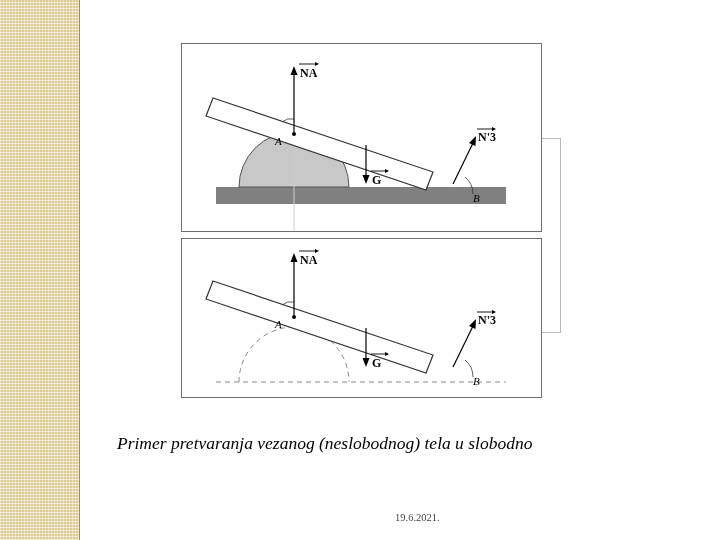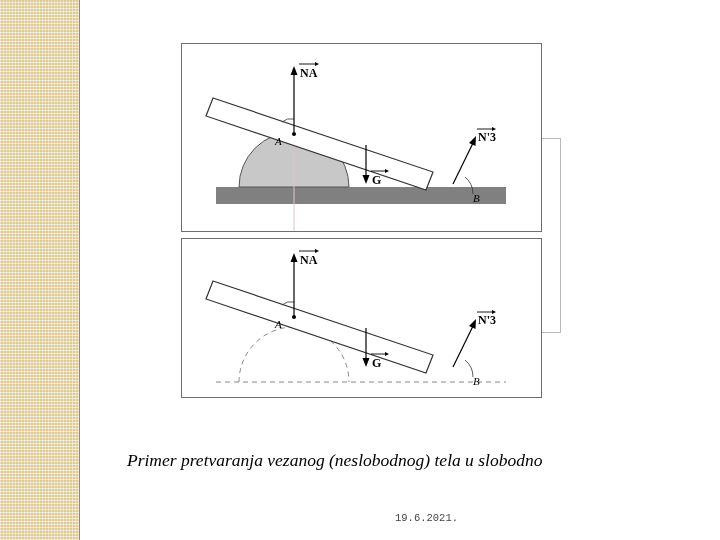--- a/index.html
+++ b/index.html
@@ -67,37 +67,36 @@
     border: 1px solid #b9b9b9;
     border-left: none;
     box-sizing: border-box;
   }
 
   svg { display: block; }
 
   
   #caption {
     position: absolute;
-    left: 127px;
+    left: 117px;
     top: 432px;
     width: 480px;
     font-family: "Liberation Serif", serif;
     font-style: italic;
     font-size: 17.5px;
     line-height: 1.35;
     color: #000000;
-    margin-top: 17px;
   }
 
   
   #footer-date {
     position: absolute;
     left: 395px;
     top: 512px;
-    font-family: Liberation Mono, monospace;
+    font-family: Liberation Serif, serif;
     font-size: 10.5px;
     color: #444444;
   }
   #footer-page {
     position: absolute;
     left: 730px;
     top: 512px;
     font-family: "Liberation Serif", serif;
     font-size: 10.5px;
     color: #444444;

